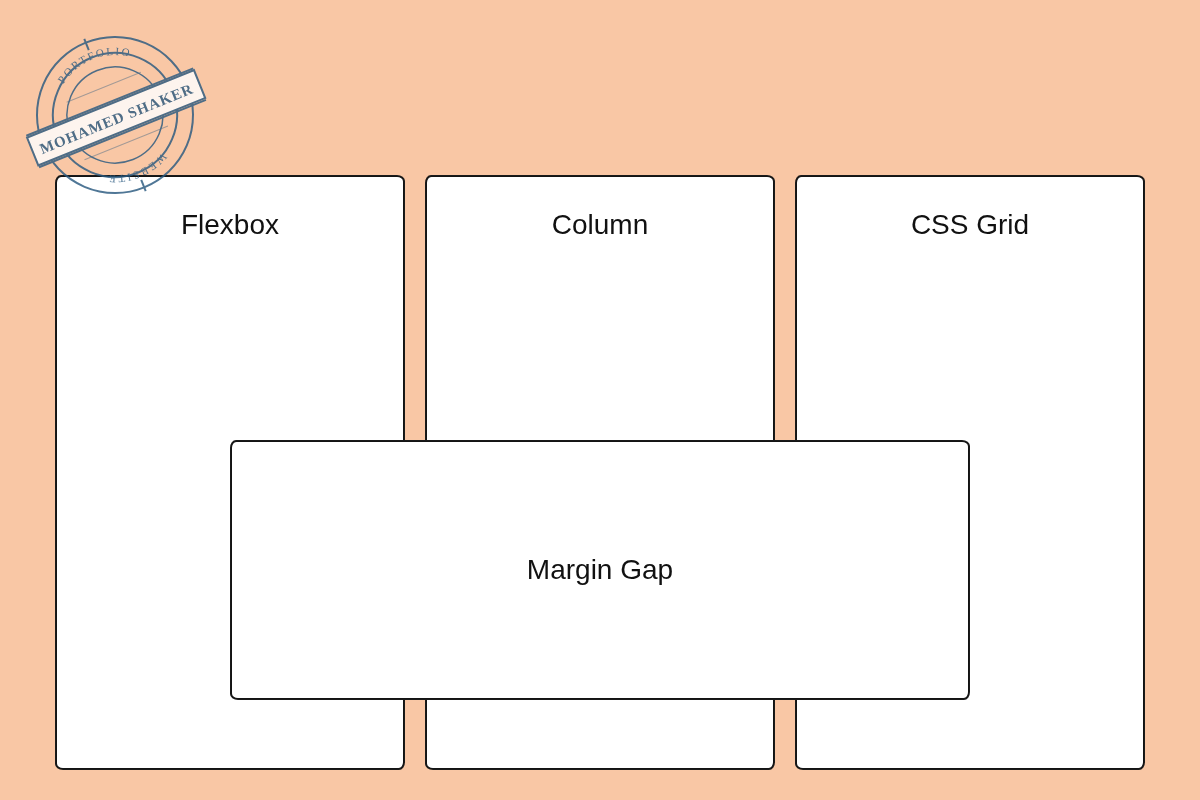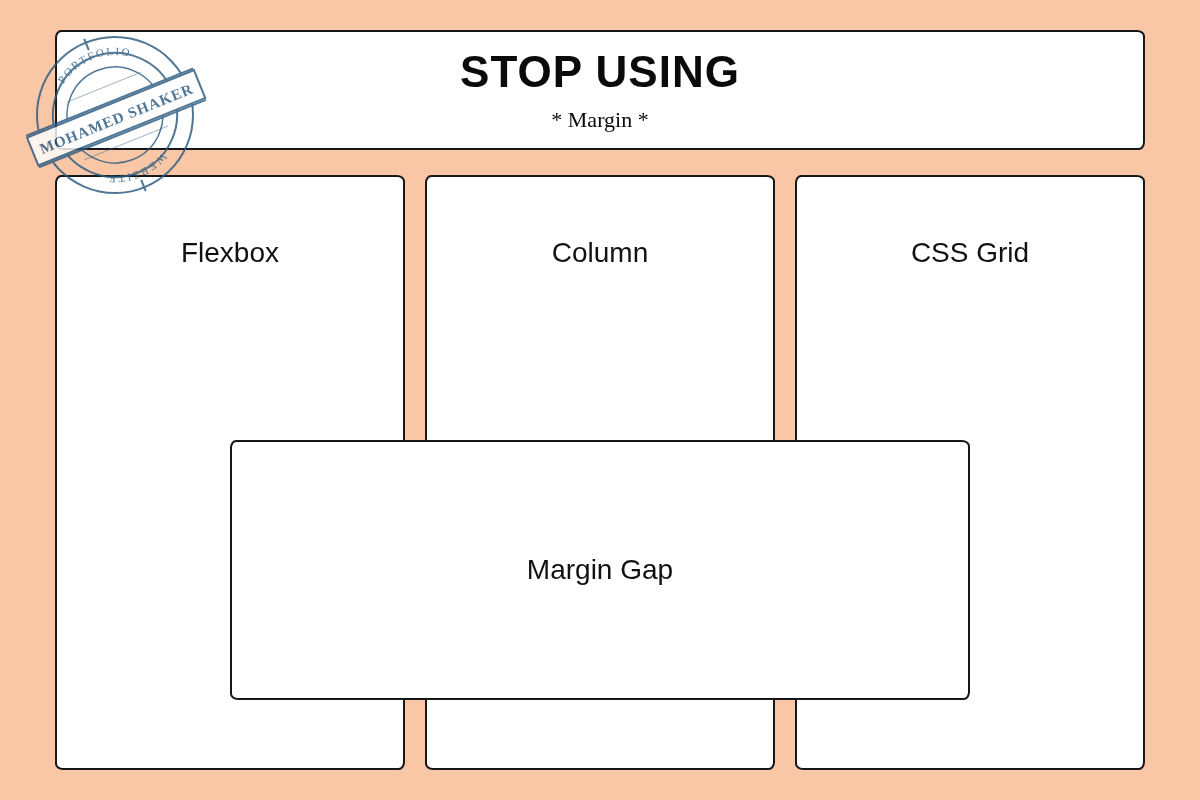--- a/index.html
+++ b/index.html
@@ -52,21 +52,21 @@
     font-weight: 500;
     margin-top: 10px;
     color: #0a0a0a;
     font-family: Georgia, serif;
   }
 
   .col {
     top: 145px;
     bottom: 0;
     width: 350px;
-    padding-top: 60px;
+    padding-top: 32px;
     text-align: center;
     font-size: 28px;
     font-weight: 500;
     color: #111;
   }
   .col1 { left: 0; }
   .col2 { left: 370px; }
   .col3 { left: 740px; right: 0; width: auto; }
 
   .overlay {
@@ -94,24 +94,20 @@
     transform: rotate(-22deg);
     opacity: 0.82;
   }
   .stamp svg { width: 100%; height: 100%; }
 </style>
 </head>
 <body>
 
 <div class="canvas">
 
-  <div class="box header">
-    <h1>STOP USING</h1>
-    <div class="sub">* Margin *</div>
-  </div>
 
   <div class="box col col1">
     <span>Flexbox</span>
   </div>
   <div class="box col col2">
     <span>Column</span>
   </div>
   <div class="box col col3">
     <span>CSS Grid</span>
   </div>

